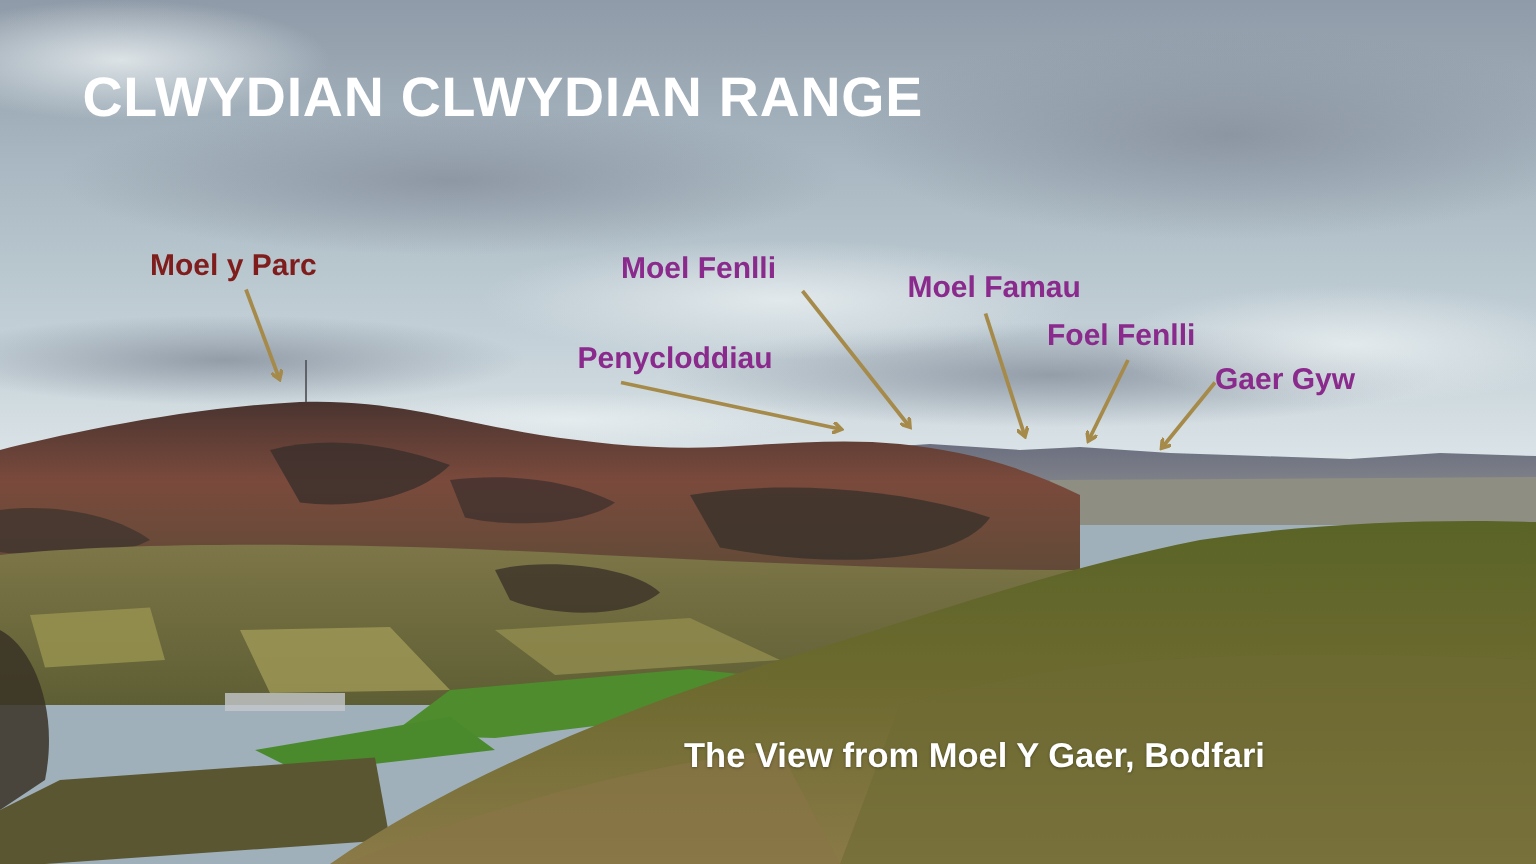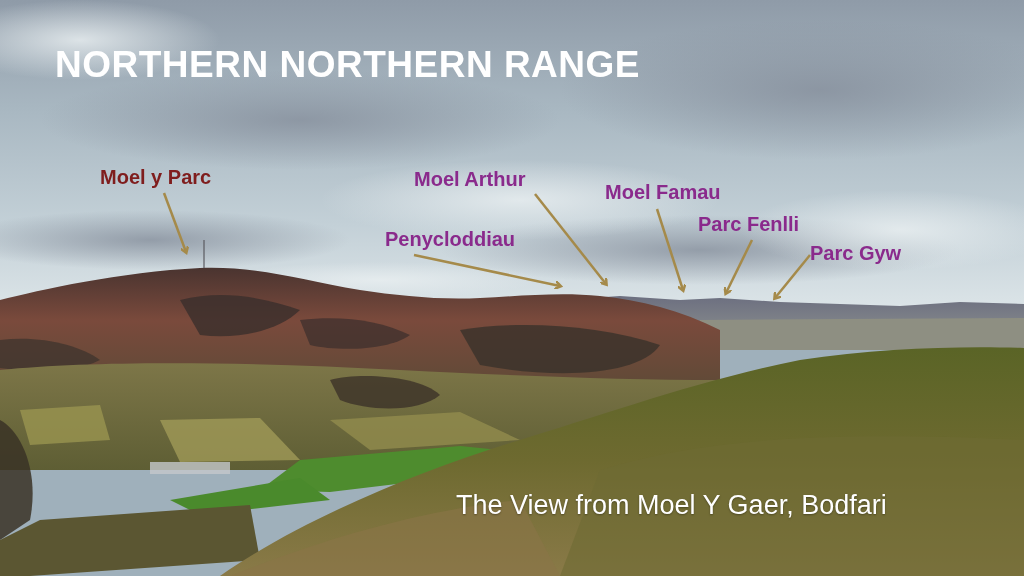--- a/index.html
+++ b/index.html
@@ -1,20 +1,20 @@
 <!DOCTYPE html>
 <html><head>
 <meta charset="utf-8">
 <style>
   html, body { margin:0; padding:0; }
   body { width:1024px; height:576px; overflow:hidden; position:relative; background:#9fb0bb; font-family:"Liberation Sans", sans-serif; }
   .scene { position:absolute; left:0; top:0; width:1024px; height:576px; }
   .title { position:absolute; left:55px; top:44px; font-size:37px; font-weight:bold; color:#ffffff; letter-spacing:0.5px; white-space:nowrap; }
   .peak-label { position:absolute; font-size:20px; font-weight:bold; white-space:nowrap; }
-  .caption { position:absolute; left:456px; top:490px; font-size:27px; font-weight:normal; color:#ffffff; white-space:nowrap; text-shadow:0 1px 2px rgba(0,0,0,0.35); }
+  .caption { position:absolute; left:456px; top:490px; font-size:23px; font-weight:bold; color:#ffffff; white-space:nowrap; text-shadow:0 1px 2px rgba(0,0,0,0.35); }
 </style>
 </head>
 <body>
 
 <svg class="scene" viewBox="0 0 1024 576" preserveAspectRatio="none">
   <defs>
     <linearGradient id="sky" x1="0" y1="0" x2="0" y2="1">
       <stop offset="0" stop-color="#8f9ba8"></stop>
       <stop offset="0.35" stop-color="#a9b8c2"></stop>
       <stop offset="0.7" stop-color="#c3d0d7"></stop>
@@ -94,22 +94,22 @@
   <g stroke="#a58a4a" stroke-width="2.5" fill="none">
     <line x1="164" y1="193" x2="186" y2="252" marker-end="url(#arrowhead)"></line>
     <line x1="414" y1="255" x2="560" y2="286" marker-end="url(#arrowhead)"></line>
     <line x1="535" y1="194" x2="606" y2="284" marker-end="url(#arrowhead)"></line>
     <line x1="657" y1="209" x2="683" y2="290" marker-end="url(#arrowhead)"></line>
     <line x1="752" y1="240" x2="726" y2="293" marker-end="url(#arrowhead)"></line>
     <line x1="810" y1="255" x2="775" y2="298" marker-end="url(#arrowhead)"></line>
   </g>
 </svg>
 
-<div class="title">NORTHERN NORTHERN RANGE</div>
+<div class="title">CLWYDIAN CLWYDIAN RANGE</div>
 
 <div class="peak-label" style="left:100px;top:166px;color:#7f1d1d;">Moel y Parc</div>
 <div class="peak-label" style="left:341px;top:228px;color:#8a2a8c;margin-left:44px;">Penycloddiau</div>
-<div class="peak-label" style="left:414px;top:168px;color:#8a2a8c;">Moel Arthur</div>
+<div class="peak-label" style="left:414px;top:168px;color:#8a2a8c;">Moel Fenlli</div>
 <div class="peak-label" style="left:605px;top:181px;color:#8a2a8c;">Moel Famau</div>
-<div class="peak-label" style="left:698px;top:213px;color:#8a2a8c;">Parc Fenlli</div>
-<div class="peak-label" style="left:810px;top:242px;color:#8a2a8c;">Parc Gyw</div>
+<div class="peak-label" style="left:698px;top:213px;color:#8a2a8c;">Foel Fenlli</div>
+<div class="peak-label" style="left:810px;top:242px;color:#8a2a8c;">Gaer Gyw</div>
 
 <div class="caption">The View from Moel Y Gaer, Bodfari</div>
 
 </body></html>

